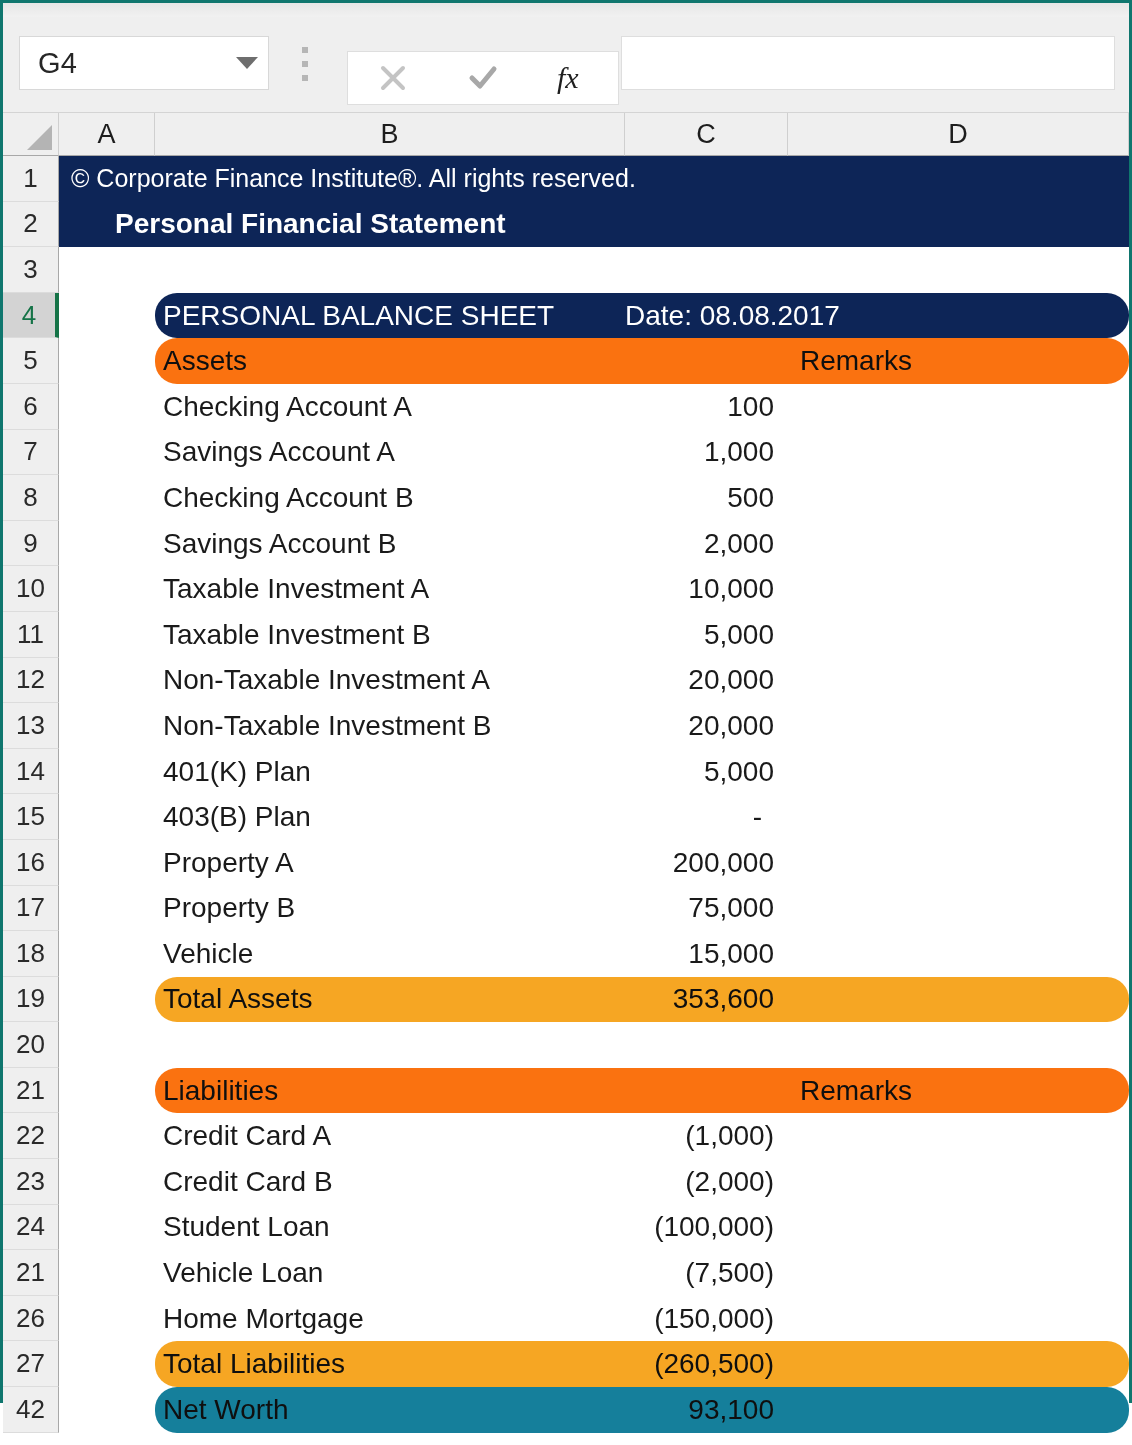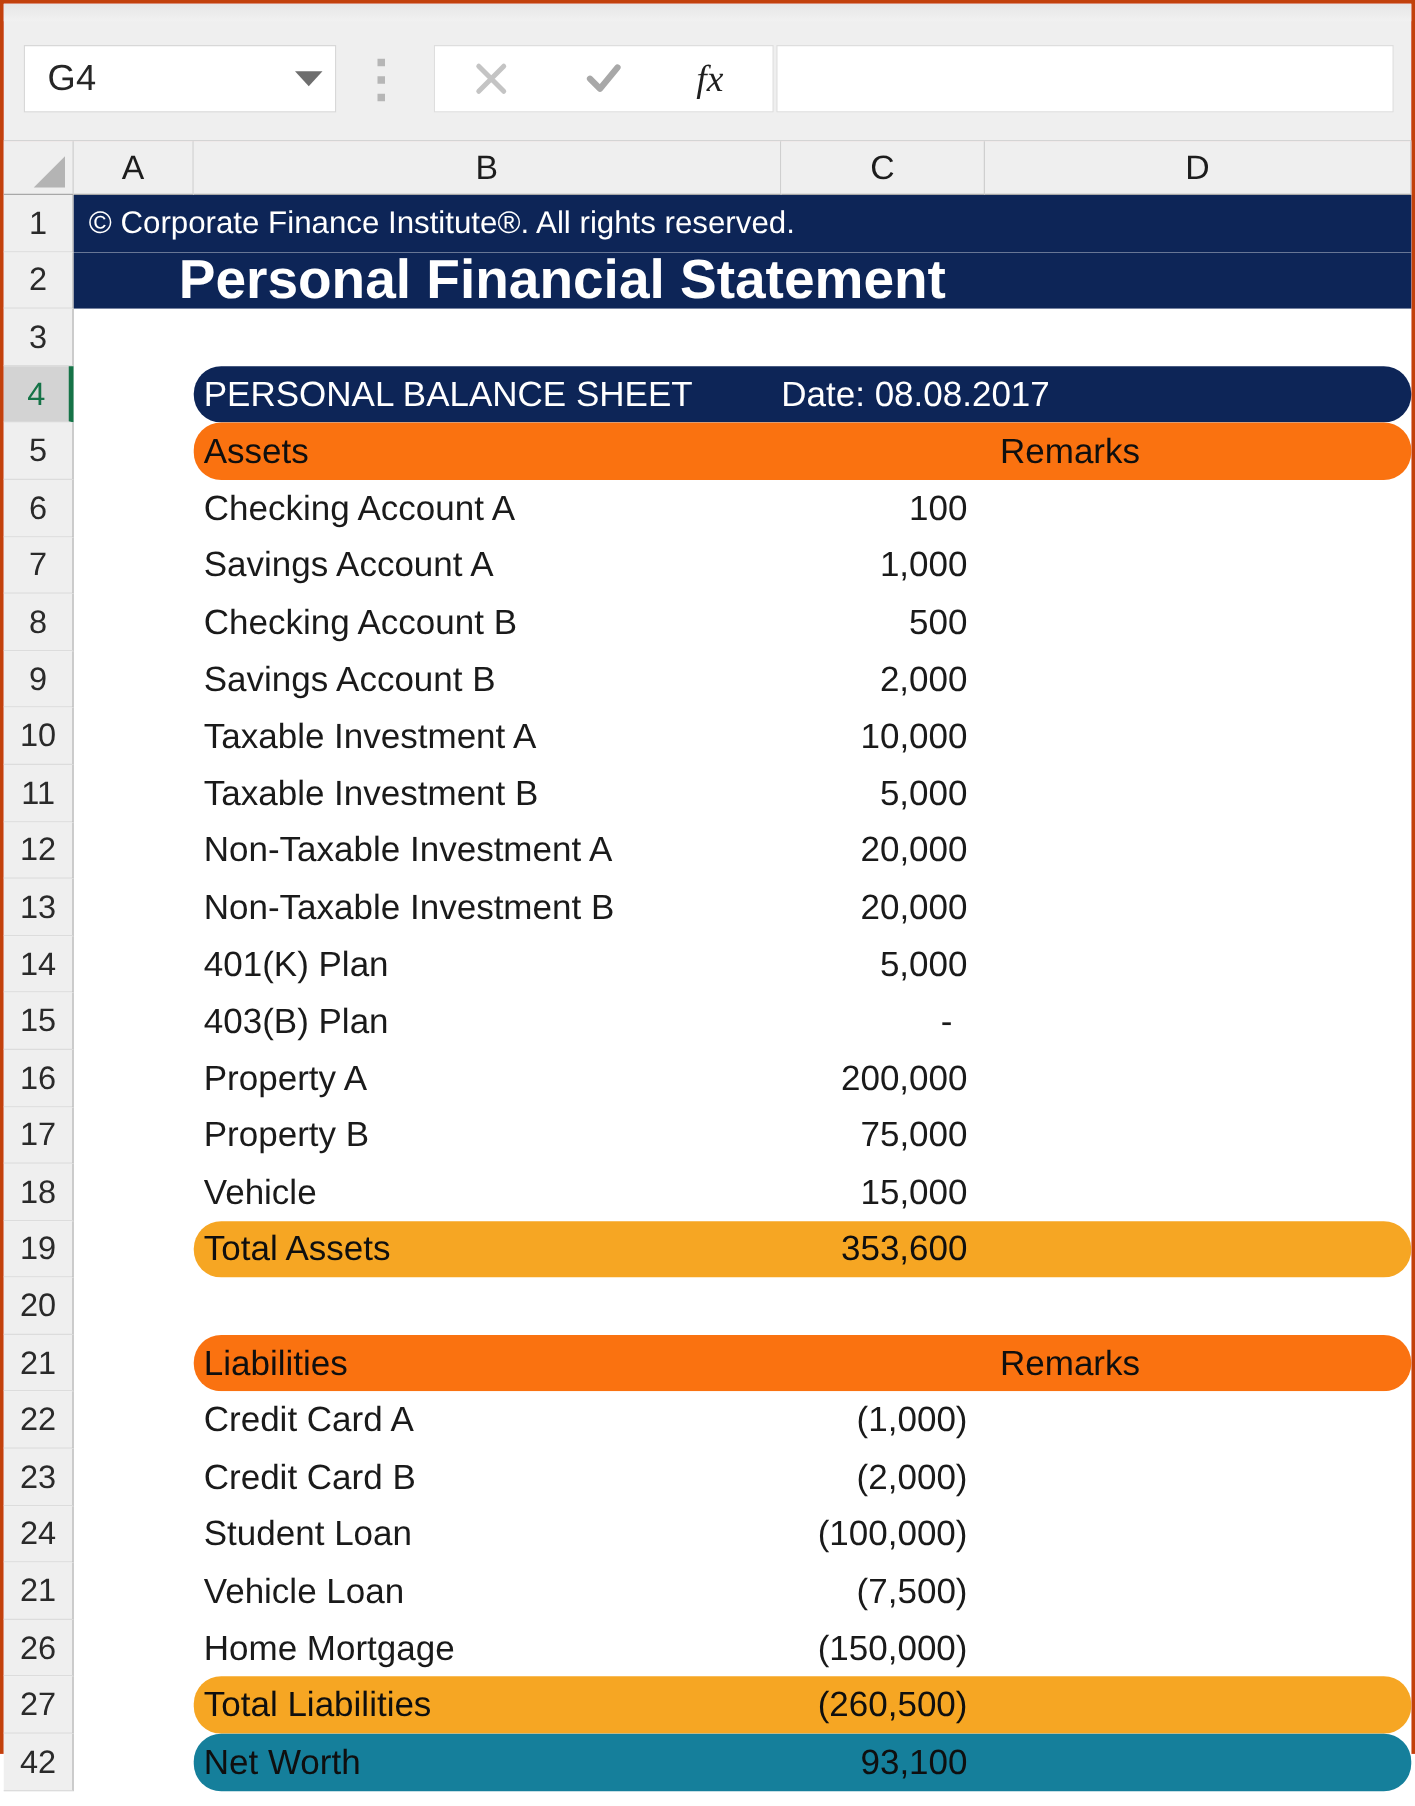--- a/index.html
+++ b/index.html
@@ -9,22 +9,22 @@
     height: 1445px;
     overflow: hidden;
     background: #ffffff;
     font-family: "Liberation Sans", sans-serif;
   }
 
   #app {
     position: relative;
     width: 1132px;
     height: 1403px;
-    background: #ef4444;
-    border: 3px solid #c2410c;
+    background: #0f172a;
+    border: 3px solid #0f766e;
   }
 
   
   .formula-strip {
     position: absolute;
     left: 0; top: 0;
     width: 1126px;
     height: 110px;
     background: #efefef;
     border-bottom: 1px solid #d4d4d4;
@@ -68,21 +68,21 @@
     align-items: center;
   }
   .kebab i {
     display: block;
     width: 6px; height: 6px;
     background: #b6b6b6;
   }
 
   .fbtn-group {
     position: absolute;
-    left: 344px; top: 33px;
+    left: 344px; top: 48px;
     width: 272px; height: 54px;
     background: #ffffff;
     border: 1px solid #dedede;
     display: flex;
     align-items: center;
   }
   .fbtn {
     flex: 1;
     height: 100%;
     display: flex;
@@ -232,21 +232,21 @@
   .dark-text { color: #0f0f0f; }
 
   
   .fullband {
     position: absolute;
     left: 0; right: 0; top: 0; bottom: 0;
     display: flex;
     align-items: center;
   }
   .fullband .pad-copy { padding-left: 12px; font-size: 25px; }
-  .fullband .pad-title { padding-left: 84px; font-size: 44px; font-weight: bold; }
+  .fullband .pad-title { padding-left: 56px; font-size: 28px; font-weight: bold; }
 </style>
 </head>
 <body>
 
 <div id="app">
 
   <div class="formula-strip">
     <div class="strip-top-line"></div>
 
     <div class="name-box">

